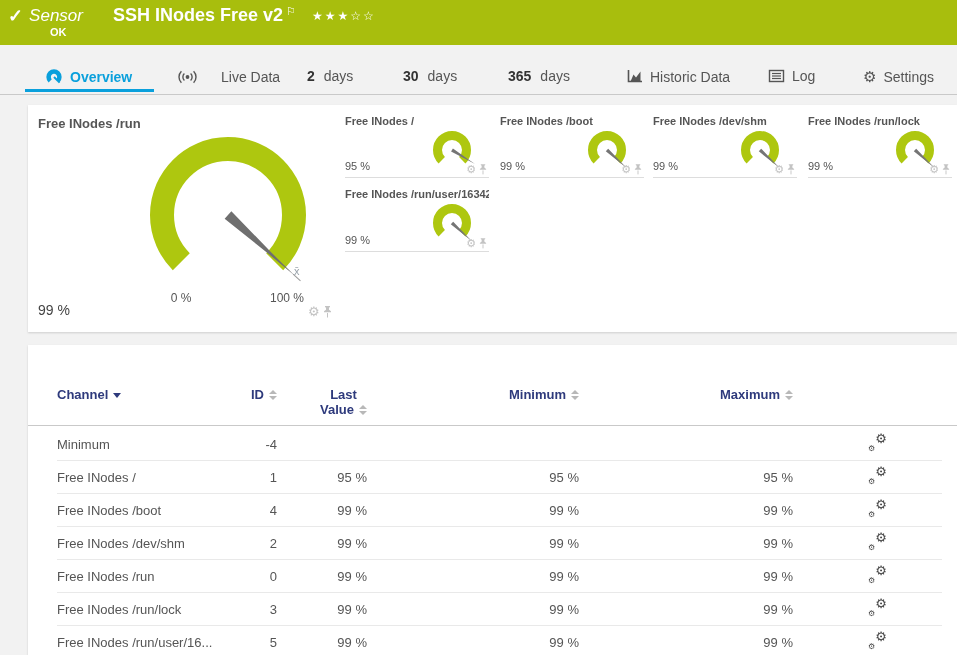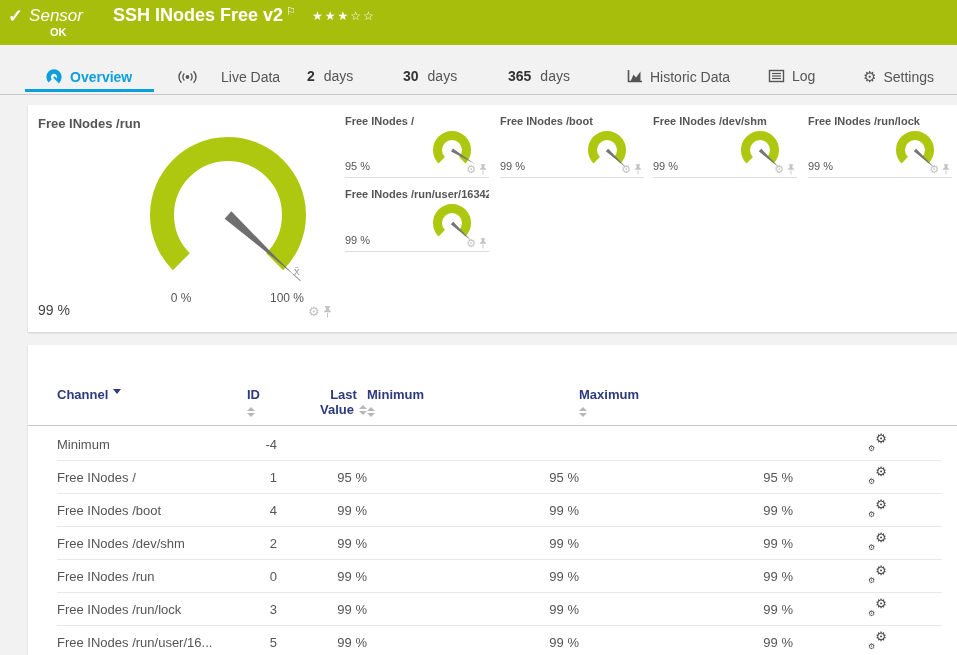--- a/index.html
+++ b/index.html
@@ -49,22 +49,22 @@
   .sg-title { position:absolute; top:2px; left:0; width:144px; font-size:11px; font-weight:bold; color:#555; white-space:nowrap; overflow:hidden; }
   .sg-svg { position:absolute; left:79px; top:9px; }
   .sg-value { position:absolute; left:0; bottom:5px; font-size:11px; color:#555; }
   .sg-tools { right:2px; bottom:2px; }
   .sg-tools .tool-gear { font-size:11px; }
 
   
   .thead { position:absolute; top:0; left:0; right:0; height:81px; border-bottom:1px solid #c9c9c9; }
   .trow, .thead-grid { display:grid; grid-template-columns:190px 30px 90px 212px 214px 1fr; align-items:center; margin-left:29px; margin-right:15px; }
   .thead-grid { padding-top:42px; align-items:start; color:#2e3a7c; font-size:13px; font-weight:bold; }
-  .th { display:flex; gap:5px; }
-  .th-right { justify-content:flex-end;flex-direction:column; }
+  .th { display:flex; align-items:center; gap:5px; }
+  .th-right { justify-content:flex-end; }
   .th-lastvalue { justify-self:end; text-align:center; }
   .th-lastvalue .lv2 { display:flex; align-items:center; gap:5px; justify-content:center; }
   .sort-pair { display:inline-flex; flex-direction:column; gap:2px; }
   .sort-up { width:0; height:0; border-left:4px solid transparent; border-right:4px solid transparent; border-bottom:4px solid #b8b8b8; }
   .sort-down { width:0; height:0; border-left:4px solid transparent; border-right:4px solid transparent; border-top:4px solid #b8b8b8; }
   .sort-active-down { width:0; height:0; border-left:4px solid transparent; border-right:4px solid transparent; border-top:5px solid #2e3a7c; margin-top:2px; }
   .tbody { position:absolute; top:83px; left:0; right:0; }
   .trow { height:33px; border-bottom:1px solid #e9e9e9; font-size:13px; color:#555; }
   .td-right { text-align:right; }
   .td-icon { text-align:right; padding-right:55px; }

